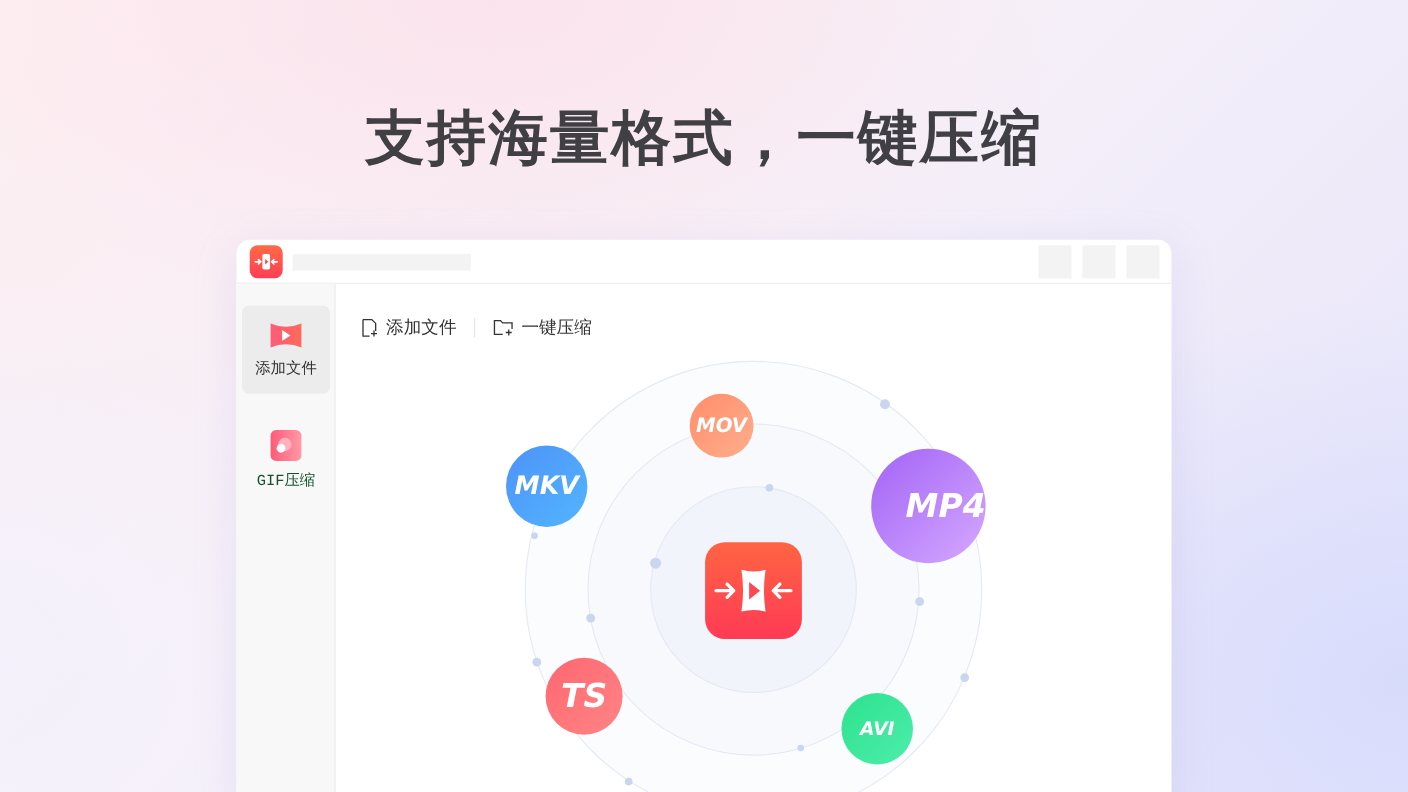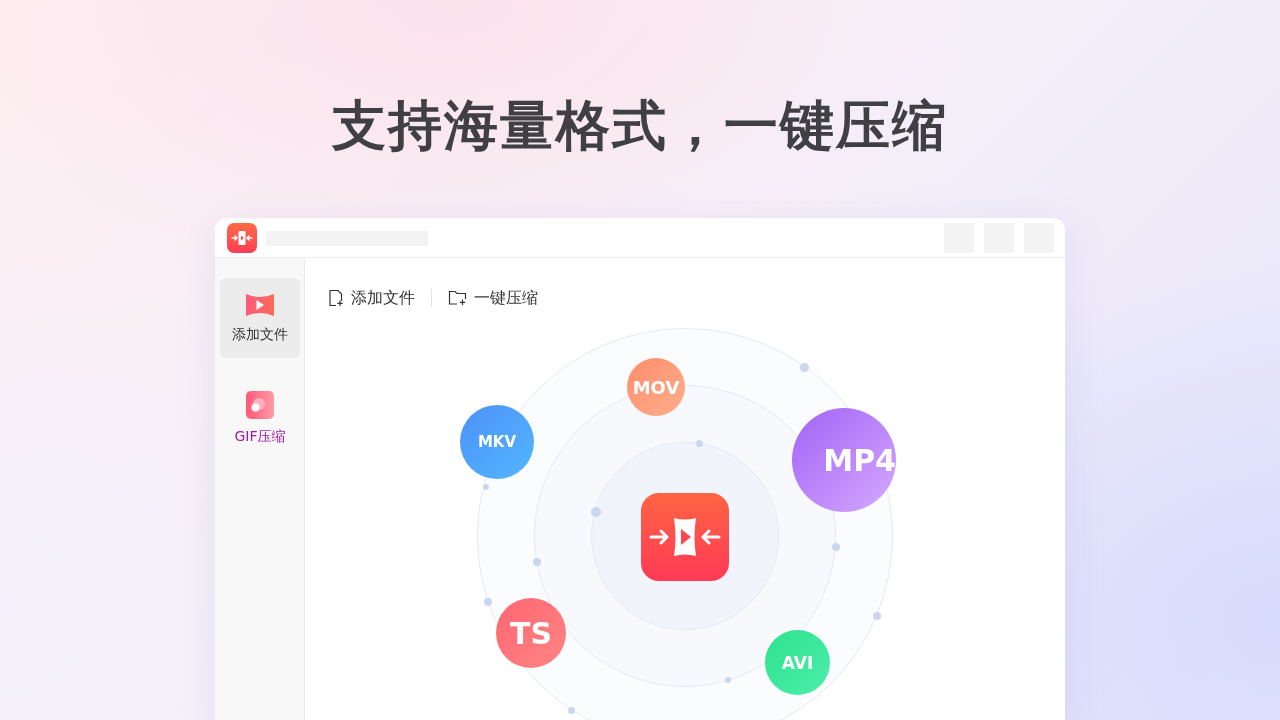--- a/index.html
+++ b/index.html
@@ -43,35 +43,36 @@
   .sidebar {
     position: absolute; left: 0; top: 40px; width: 90px; bottom: 0;
     background: #f8f8f8; border-right: 1px solid #ececec;
   }
   .side-item {
     position: absolute; left: 5px; width: 80px; height: 80px; border-radius: 6px;
     display: flex; flex-direction: column; align-items: center; justify-content: center;
   }
   .side-item.active { background: #ececec; }
   .side-item .lbl { font-size: 14px; margin-top: 8px; color: #333; }
-  .side-item .lbl.muted { color: #a21caf; }
+  .side-item .lbl.muted { color: #14532d; font-family: Liberation Mono, monospace; }
   .toolbar {
     position: absolute; left: 112px; top: 70px; height: 20px;
     display: flex; align-items: center; font-size: 16px; color: #333;
   }
   .tool-btn { display: flex; align-items: center; gap: 6px; cursor: pointer; }
   .divider { width: 1px; height: 18px; background: #e3e3e3; margin: 0 16px; }
   .orbit-area { position: absolute; left: 0; top: 0; width: 850px; height: 520px; pointer-events: none; }
   .ring { position: absolute; border-radius: 50%; border: 1px solid #e4e9f3; }
   .dot { position: absolute; border-radius: 50%; background: #c9d6ee; }
   .bubble {
     position: absolute; border-radius: 50%;
     display: flex; align-items: center; justify-content: center;
     color: #fff; font-weight: bold; font-family: "DejaVu Sans", sans-serif;
     pointer-events: auto;
+    font-style: italic;
   }
   .center-icon {
     position: absolute; left: 426px; top: 275px; width: 88px; height: 88px; border-radius: 18px;
     background: linear-gradient(180deg, #ff6443 0%, #ff3a55 100%);
     display: flex; align-items: center; justify-content: center;
   }
 </style>
 </head>
 <body>
 
@@ -153,21 +154,21 @@
     <div class="dot" style="left:318px;top:340px;width:8px;height:8px;"></div>
     <div class="dot" style="left:268px;top:266px;width:6px;height:6px;"></div>
     <div class="dot" style="left:269px;top:380px;width:8px;height:8px;"></div>
     <div class="dot" style="left:658px;top:394px;width:8px;height:8px;"></div>
     <div class="dot" style="left:510px;top:459px;width:6px;height:6px;"></div>
     <div class="dot" style="left:353px;top:489px;width:7px;height:7px;"></div>
 
     <div class="bubble" style="left:412px;top:140px;width:58px;height:58px;font-size:18px;background:linear-gradient(135deg,#ff8d6b,#ffae8c);">
       <span>MOV</span>
     </div>
-    <div class="bubble" style="left:245px;top:187px;width:74px;height:74px;font-size:15px;background:linear-gradient(135deg,#4d92f8,#52b6ff);">
+    <div class="bubble" style="left:245px;top:187px;width:74px;height:74px;font-size:23px;background:linear-gradient(135deg,#4d92f8,#52b6ff);">
       <span>MKV</span>
     </div>
     <div class="bubble" style="left:577px;top:190px;width:104px;height:104px;font-size:30px;background:linear-gradient(135deg,#a263f6,#d5a9ff);justify-content:flex-end;">
       <span>MP4</span>
     </div>
     <div class="bubble" style="left:550px;top:412px;width:65px;height:65px;font-size:17px;background:linear-gradient(135deg,#2de28e,#4dedab);">
       <span>AVI</span>
     </div>
     <div class="bubble" style="left:281px;top:380px;width:70px;height:70px;font-size:30px;background:linear-gradient(135deg,#ff6670,#ff8585);">
       <span>TS</span>

